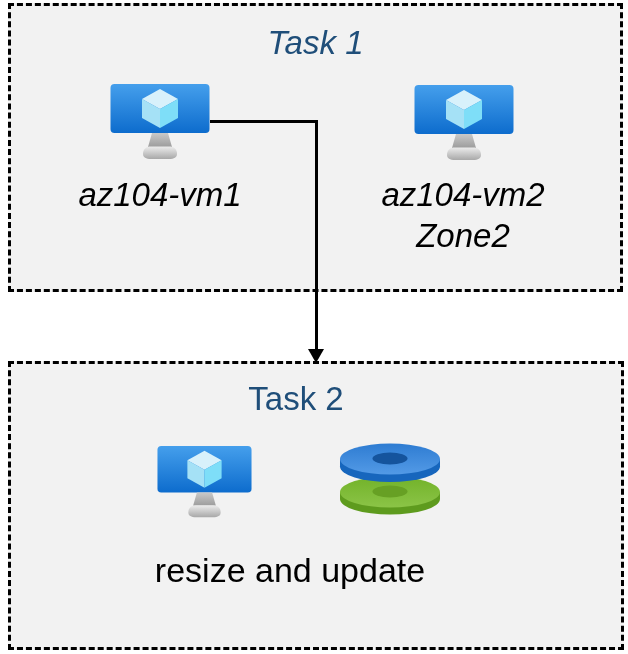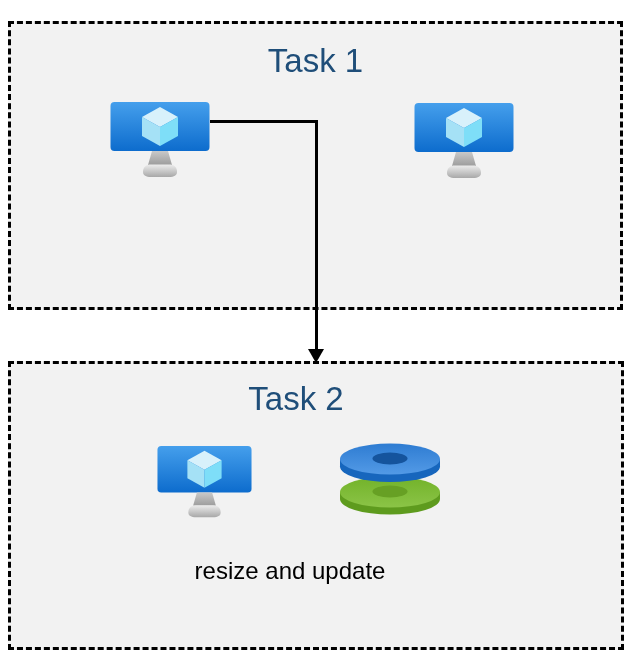--- a/index.html
+++ b/index.html
@@ -1,33 +1,33 @@
 <!DOCTYPE html>
 <html><head>
 <meta charset="utf-8">
 <style>
   html,body{margin:0;padding:0;background:#ffffff;}
   body{width:628px;height:654px;font-family:"Liberation Sans",sans-serif;}
   .canvas{position:relative;width:628px;height:654px;background:#ffffff;overflow:hidden;}
 
   .task-box{position:absolute;background:#f2f2f2;border:3px dashed #000;box-sizing:border-box;}
-  #task1-box{left:8px;top:21px;width:615px;height:289px;}
+  #task1-box{left:8px;top:3px;width:615px;height:289px;font-style:italic;}
   #task2-box{left:8px;top:361px;width:616px;height:289px;}
 
   .box-title{position:absolute;left:0;width:100%;text-align:center;
              font-size:33px;line-height:41px;color:#1f4e79;}
   #task1-title{top:16px;}
   #task2-title{top:14px;transform:translateX(-20px);}
   .icon-wrap{display:block;line-height:0;}
 
   .vm-label{position:absolute;text-align:center;font-size:33px;line-height:41px;color:#000;}
   #vm1-label{left:29px;top:168px;width:240px;}
   #vm2-label{left:332px;top:168px;width:240px;}
   #task2-caption{position:absolute;left:79px;top:186px;width:400px;text-align:center;
-                 font-size:24px;line-height:41px;color:#000;}
+                 font-size:34px;line-height:41px;color:#000;}
 
   
   .arrow-seg{position:absolute;background:#000;z-index:5;}
   #arrow-h{left:210px;top:120px;width:108px;height:3px;}
   #arrow-v{left:315px;top:120px;width:3px;height:232px;}
   #arrow-head{position:absolute;left:308px;top:349px;width:0;height:0;z-index:5;
               border-left:8.5px solid transparent;border-right:8.5px solid transparent;
               border-top:14px solid #000;}
 
   
@@ -75,34 +75,39 @@
         <g>
           <polygon points="50,6 68,16 50,26 32,16" fill="#d8f1fb"></polygon>
           <polygon points="32,16 50,26 50,45 32,35" fill="#a5e1f6"></polygon>
           <polygon points="68,16 50,26 50,45 68,35" fill="#7edef8"></polygon>
         </g>
         <polygon points="42,50 58,50 62,64 38,64" fill="url(#grad-neck)"></polygon>
         <path d="M33,71 C33,66 36,63.5 41,63.5 L59,63.5 C64,63.5 67,66 67,71 C67,74.5 64,76 59,76 L41,76 C36,76 33,74.5 33,71 Z" fill="url(#grad-base)"></path>
       </svg>
     </span>
     <div class="vm-label" id="vm1-label">
+      <div>az104-vm1</div>
     </div>
 
     <span class="icon-wrap" id="vm2-icon">
       <svg width="100" height="80" viewBox="0 0 100 80">
         <rect x="0.5" y="1" width="99" height="49" rx="4" fill="url(#grad-screen)"></rect>
         <g>
           <polygon points="50,6 68,16 50,26 32,16" fill="#d8f1fb"></polygon>
           <polygon points="32,16 50,26 50,45 32,35" fill="#a5e1f6"></polygon>
           <polygon points="68,16 50,26 50,45 68,35" fill="#7edef8"></polygon>
         </g>
         <polygon points="42,50 58,50 62,64 38,64" fill="url(#grad-neck)"></polygon>
         <path d="M33,71 C33,66 36,63.5 41,63.5 L59,63.5 C64,63.5 67,66 67,71 C67,74.5 64,76 59,76 L41,76 C36,76 33,74.5 33,71 Z" fill="url(#grad-base)"></path>
       </svg>
     </span>
+    <div class="vm-label" id="vm2-label">
+      <div>az104-vm2</div>
+      <div>Zone2</div>
+    </div>
   </div>
 
   <div class="arrow-seg" id="arrow-h"></div>
   <div class="arrow-seg" id="arrow-v"></div>
   <div id="arrow-head"></div>
 
   <div class="task-box" id="task2-box">
     <div class="box-title" id="task2-title">Task 2</div>
 
     <span class="icon-wrap" id="task2-vm-icon">

